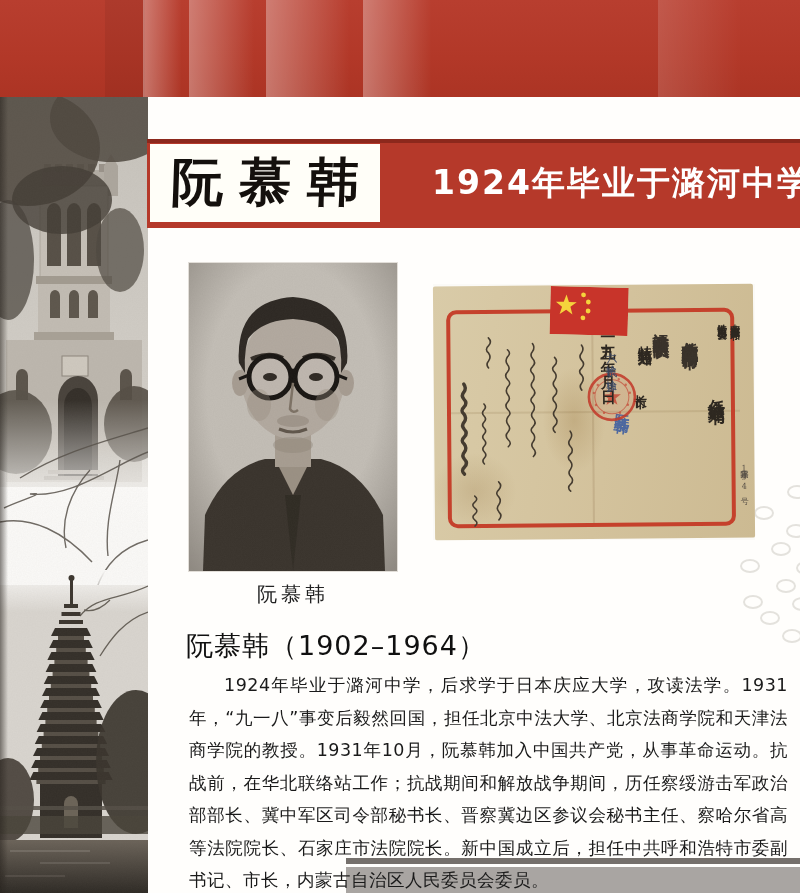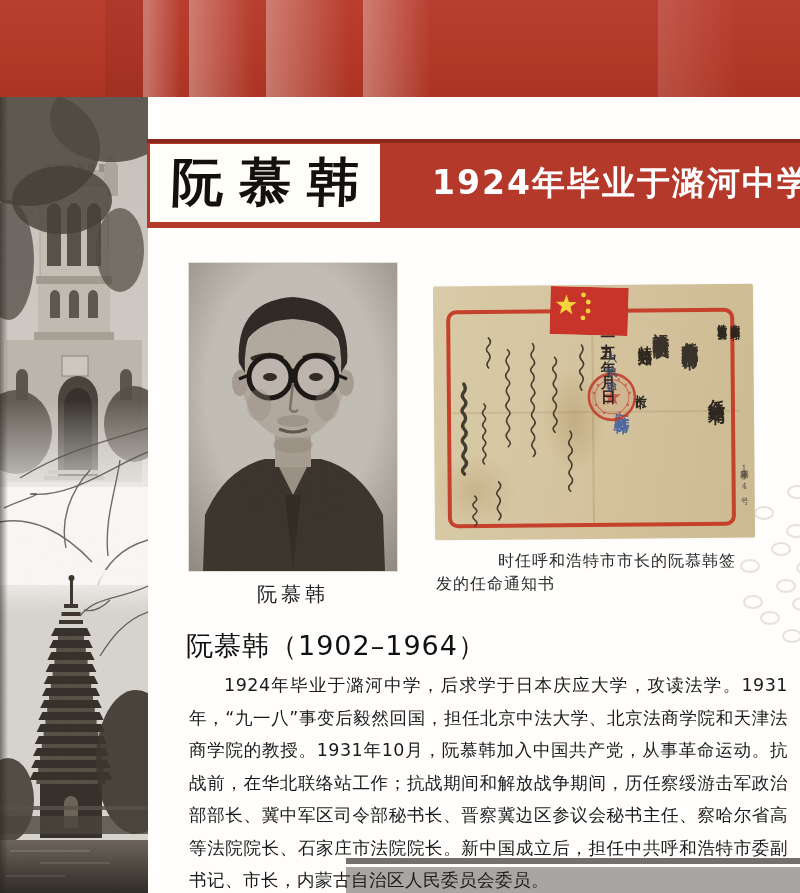--- a/index.html
+++ b/index.html
@@ -385,23 +385,19 @@
             <circle cx="44" cy="22" r="1.2"></circle>
             <circle cx="8" cy="22" r="1.2"></circle>
           <circle cx="10" cy="34" r="1.2"></circle>
             <circle cx="42" cy="34" r="1.2"></circle>
             <circle cx="18" cy="42" r="1.2"></circle>
           <circle cx="34" cy="42" r="1.2"></circle>
         </g>
       </svg>
     </div>
   </div>
-  <div class="doc-caption">
-    <div class="l1">时任呼和浩特市市长的阮慕韩签</div>
-    <div>发的任命通知书</div>
-  </div>
 
   <h2 class="bio-h">阮慕韩（1902–1964）</h2>
   <p class="bio-p">1924年毕业于潞河中学，后求学于日本庆应大学，攻读法学。1931年，“九一八”事变后毅然回国，担任北京中法大学、北京法商学院和天津法商学院的教授。1931年10月，阮慕韩加入中国共产党，从事革命运动。抗战前，在华北联络站工作；抗战期间和解放战争期间，历任察绥游击军政治部部长、冀中军区司令部秘书长、晋察冀边区参议会秘书主任、察哈尔省高等法院院长、石家庄市法院院长。新中国成立后，担任中共呼和浩特市委副书记、市长，内蒙古自治区人民委员会委员。</p>
 
   <div class="bar-dark"></div>
   <div class="bar-light"></div>
 </div>
 
 </body></html>

